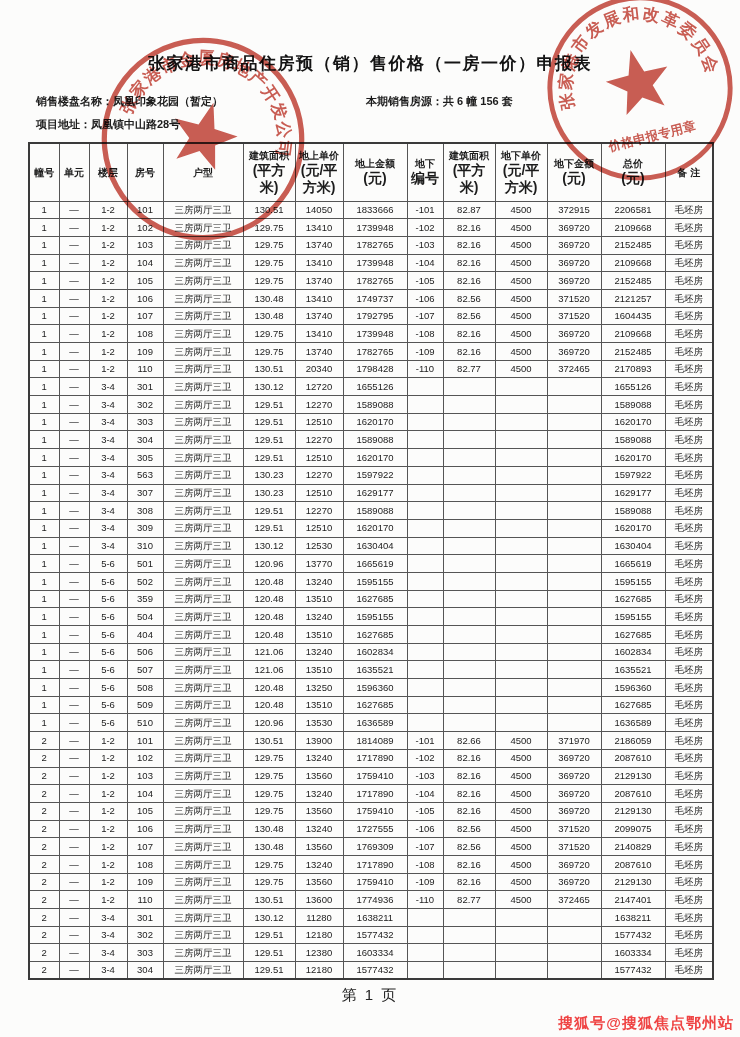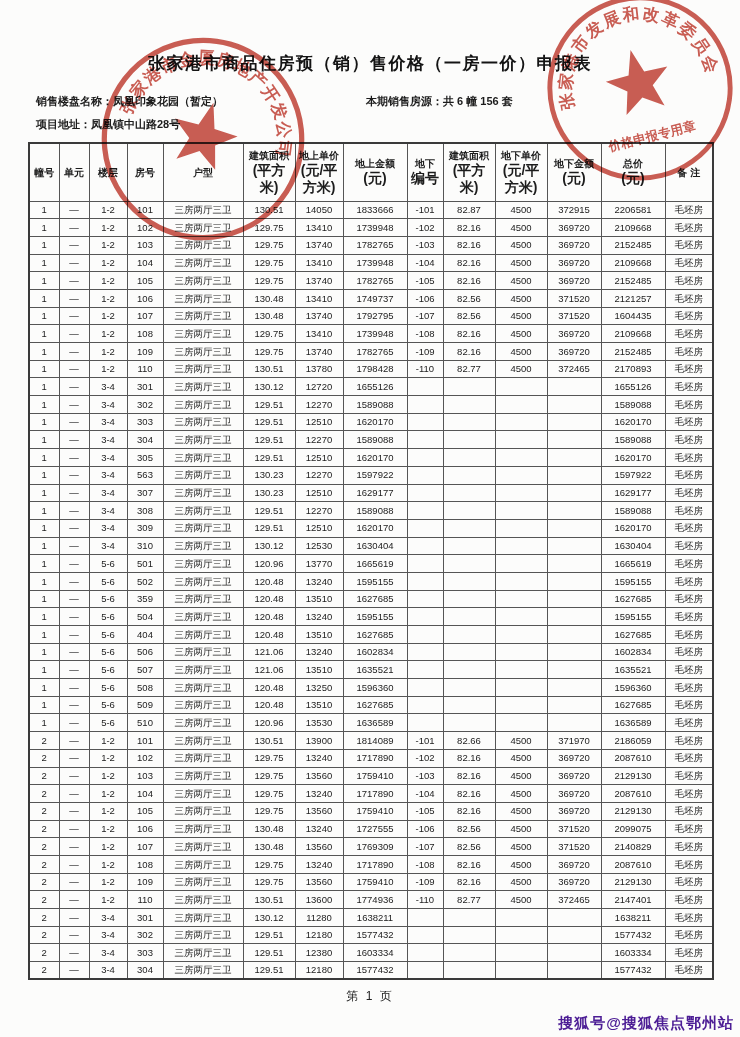--- a/index.html
+++ b/index.html
@@ -33,25 +33,25 @@
   .price-table th, .price-table td {
     border:1px solid #555;
     text-align:center; vertical-align:middle;
     padding:0 1px; overflow:hidden; white-space:nowrap;
   }
   .price-table th { height:58px; font-size:10px; font-weight:700; white-space:normal; line-height:1.15; }
   .price-table td { height:17.7px; line-height:1; color:#222; }
   .th-sub { font-size:14px; font-weight:700; margin-top:1px; }
   .page-footer {
     position:absolute; bottom:32px; left:0; width:100%;
-    text-align:center; font-size:12px; color:#222; letter-spacing:2px;
+    text-align:center; font-size:15px; color:#222; letter-spacing:2px;
   }
   .watermark {
     position:absolute; right:6px; bottom:4px;
-    font-size:15px; color:#4c1d95; font-weight:700; letter-spacing:1px;
+    font-size:15px; color:#ef4444; font-weight:700; letter-spacing:1px;
   }
   .seal { position:absolute; mix-blend-mode:multiply; opacity:.82; pointer-events:none; }
   .seal-right { left:542px; top:-10px; width:196px; height:196px; transform:rotate(-14deg); }
   .seal-left  { left:98px;  top:34px;  width:210px; height:210px; transform:rotate(16deg); }
 </style>
 </head>
 <body>
 
 <div class="page">
 
@@ -283,21 +283,21 @@
           <td>2152485</td>
           <td>毛坯房</td>
         </tr>
         <tr>
           <td>1</td>
           <td>—</td>
           <td>1-2</td>
           <td>110</td>
           <td>三房两厅三卫</td>
           <td>130.51</td>
-          <td>13780</td>
+          <td>20340</td>
           <td>1798428</td>
           <td>-110</td>
           <td>82.77</td>
           <td>4500</td>
           <td>372465</td>
           <td>2170893</td>
           <td>毛坯房</td>
         </tr>
         <tr>
           <td>1</td>

